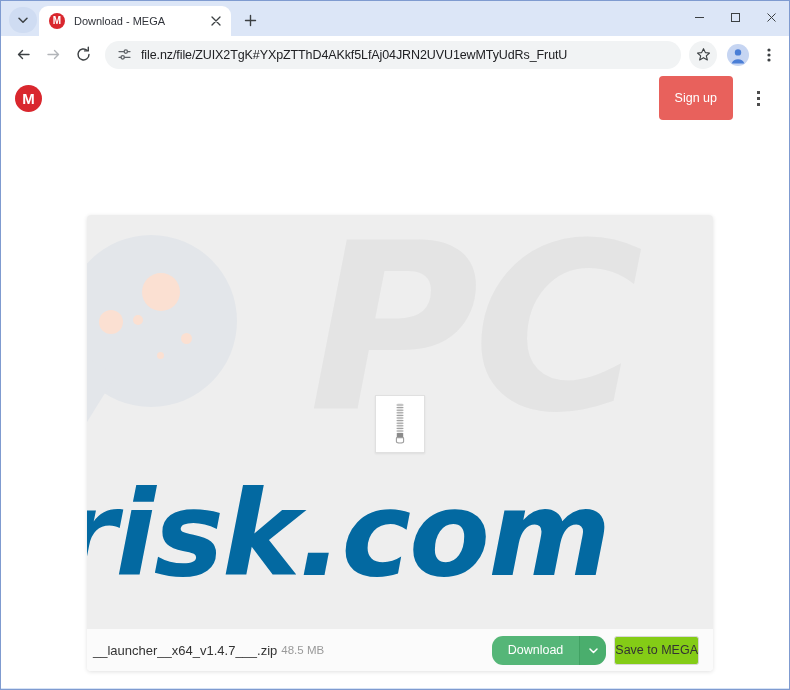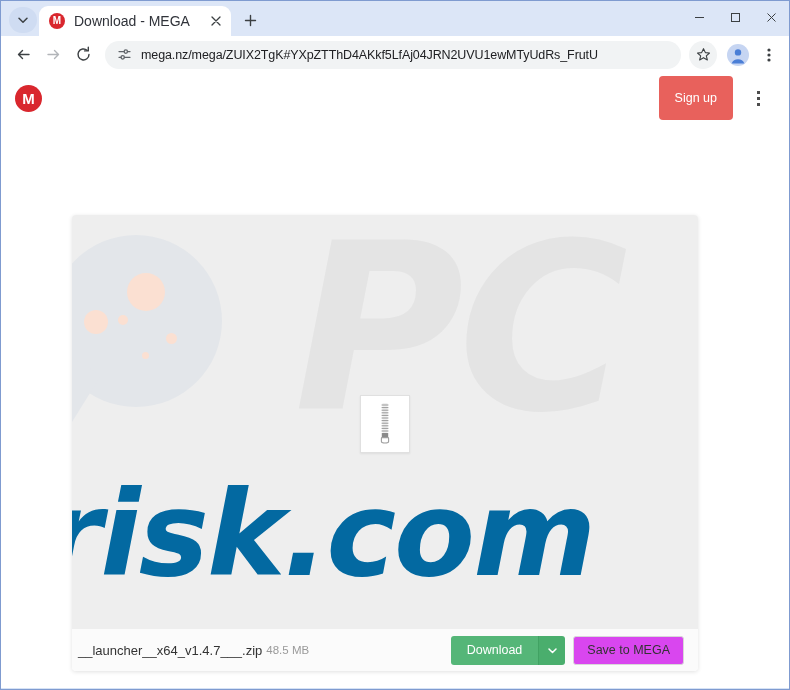--- a/index.html
+++ b/index.html
@@ -62,21 +62,21 @@
     margin-right: 9px;
   }
   .tab-favicon span {
     color: #fff;
     font-size: 10px;
     font-weight: bold;
     line-height: 1;
   }
   .tab-title {
     flex: 1 1 auto;
-    font-size: 14px;
+    font-size: 11px;
     color: #30333a;
     white-space: nowrap;
     overflow: hidden;
     text-overflow: ellipsis;
   }
   .tab-close {
     width: 18px; height: 18px;
     display: flex; align-items: center; justify-content: center;
     border-radius: 50%;
     cursor: pointer;
@@ -210,21 +210,21 @@
   #mega-menu-button i {
     display: block;
     width: 3px; height: 3px;
     background: #4d4d4d;
     border-radius: 0;
   }
 
   
   #download-card {
     position: absolute;
-    left: 71px;
+    left: 86px;
     top: 142px;
     width: 626px;
     height: 456px;
     background: #fbfbfb;
     border-radius: 4px;
     box-shadow: 0 1px 4px rgba(0,0,0,0.12);
     overflow: hidden;
   }
 
   #preview-area {
@@ -323,21 +323,21 @@
     color: #9a9a9a;
     margin-left: 4px;
     white-space: nowrap;
   }
   #footer-spacer { flex: 1 1 auto; }
 
   #download-button-group {
     display: flex;
     align-items: stretch;
     height: 29px;
-    border-radius: 3px;
+    border-radius: 11px;
     overflow: hidden;
   }
   #download-button {
     background: #55b678;
     color: #ffffff;
     font-size: 12.5px;
     border: none;
     padding: 0 16px;
     cursor: pointer;
     font-family: "Liberation Sans", sans-serif;
@@ -346,26 +346,26 @@
     background: #4aae6d;
     border: none;
     width: 27px;
     display: flex; align-items: center; justify-content: center;
     cursor: pointer;
     border-left: 1px solid #41a263;
   }
   #save-to-mega-button {
     margin-left: 8px;
     height: 29px;
-    background: #d946ef;
+    background: #84cc16;
     border: 1px solid #d8d8d8;
     border-radius: 3px;
     color: #333333;
     font-size: 12.5px;
-    padding: 0 13px;
+    padding: 0 0;
     cursor: pointer;
     font-family: "Liberation Sans", sans-serif;
   }
 </style>
 </head>
 <body>
 
 <div id="browser-window">
 
   <div id="tab-strip">
@@ -436,21 +436,21 @@
 
     <div id="omnibox">
       <span id="site-settings-icon">
         <svg width="15" height="15" viewBox="0 0 15 15">
           <path d="M2 4.6 H7.2 M10.4 4.6 H13" stroke="#5f6368" stroke-width="1.25" stroke-linecap="round"></path>
           <circle cx="8.8" cy="4.6" r="1.7" fill="none" stroke="#5f6368" stroke-width="1.25"></circle>
           <path d="M2 10.3 H4.1 M7.3 10.3 H13" stroke="#5f6368" stroke-width="1.25" stroke-linecap="round"></path>
           <circle cx="5.7" cy="10.3" r="1.7" fill="none" stroke="#5f6368" stroke-width="1.25"></circle>
         </svg>
       </span>
-      <span id="url-text" title="mega.nz/file/ZUIX2TgK#YXpZTThD4AKkf5LfAj04JRN2UVU1ewMTyUdRs_FrutU">mega.nz/mega/ZUIX2TgK#YXpZTThD4AKkf5LfAj04JRN2UVU1ewMTyUdRs_FrutU</span>
+      <span id="url-text" title="mega.nz/file/ZUIX2TgK#YXpZTThD4AKkf5LfAj04JRN2UVU1ewMTyUdRs_FrutU">file.nz/file/ZUIX2TgK#YXpZTThD4AKkf5LfAj04JRN2UVU1ewMTyUdRs_FrutU</span>
     </div>
 
     <div id="star-button">
       <svg width="15" height="15" viewBox="0 0 16 16">
         <path d="M8 1.8 L10 6 L14.4 6.4 L11 9.4 L12.1 13.8 L8 11.4 L3.9 13.8 L5 9.4 L1.6 6.4 L6 6 Z" fill="none" stroke="#3c4043" stroke-width="1.2" stroke-linejoin="round"></path>
       </svg>
     </div>
 
     <div id="profile-button">
       <svg width="22" height="22" viewBox="0 0 22 22">

